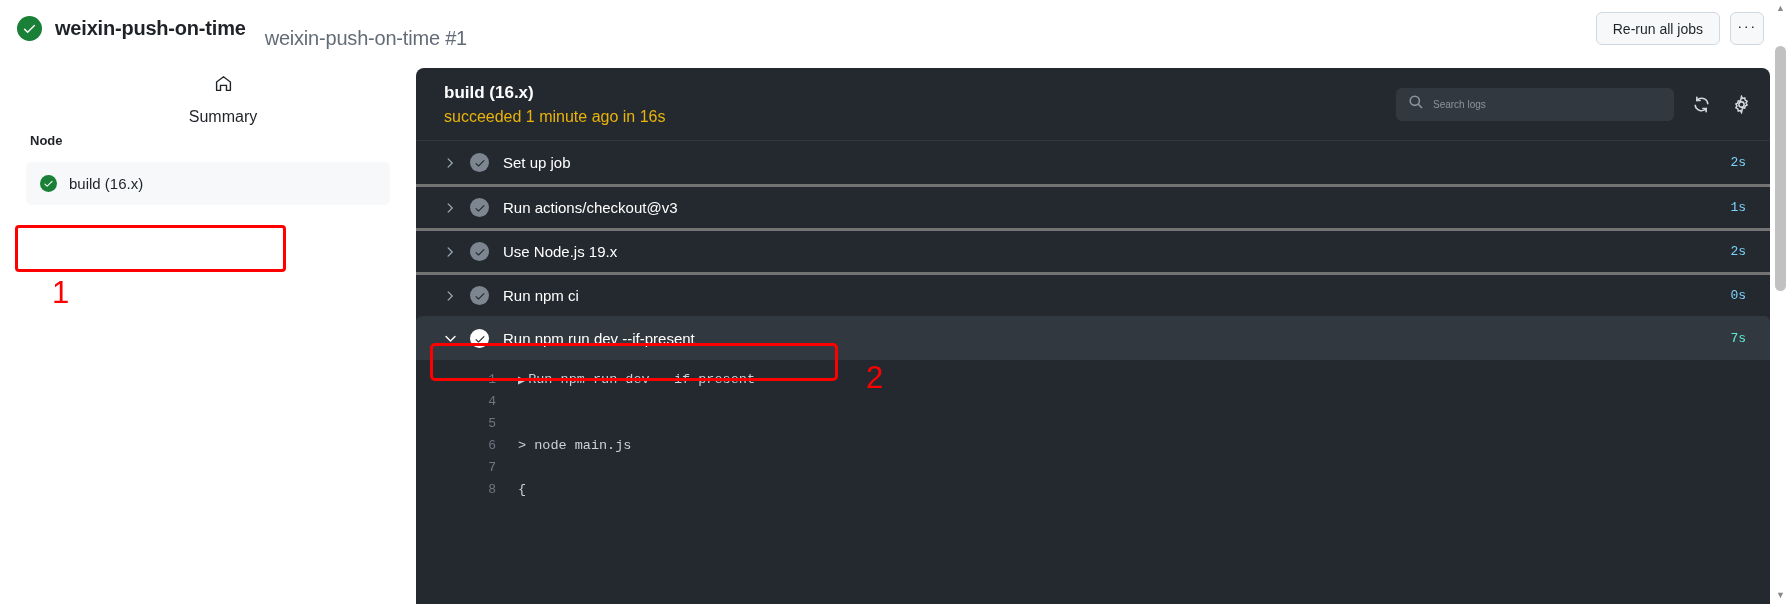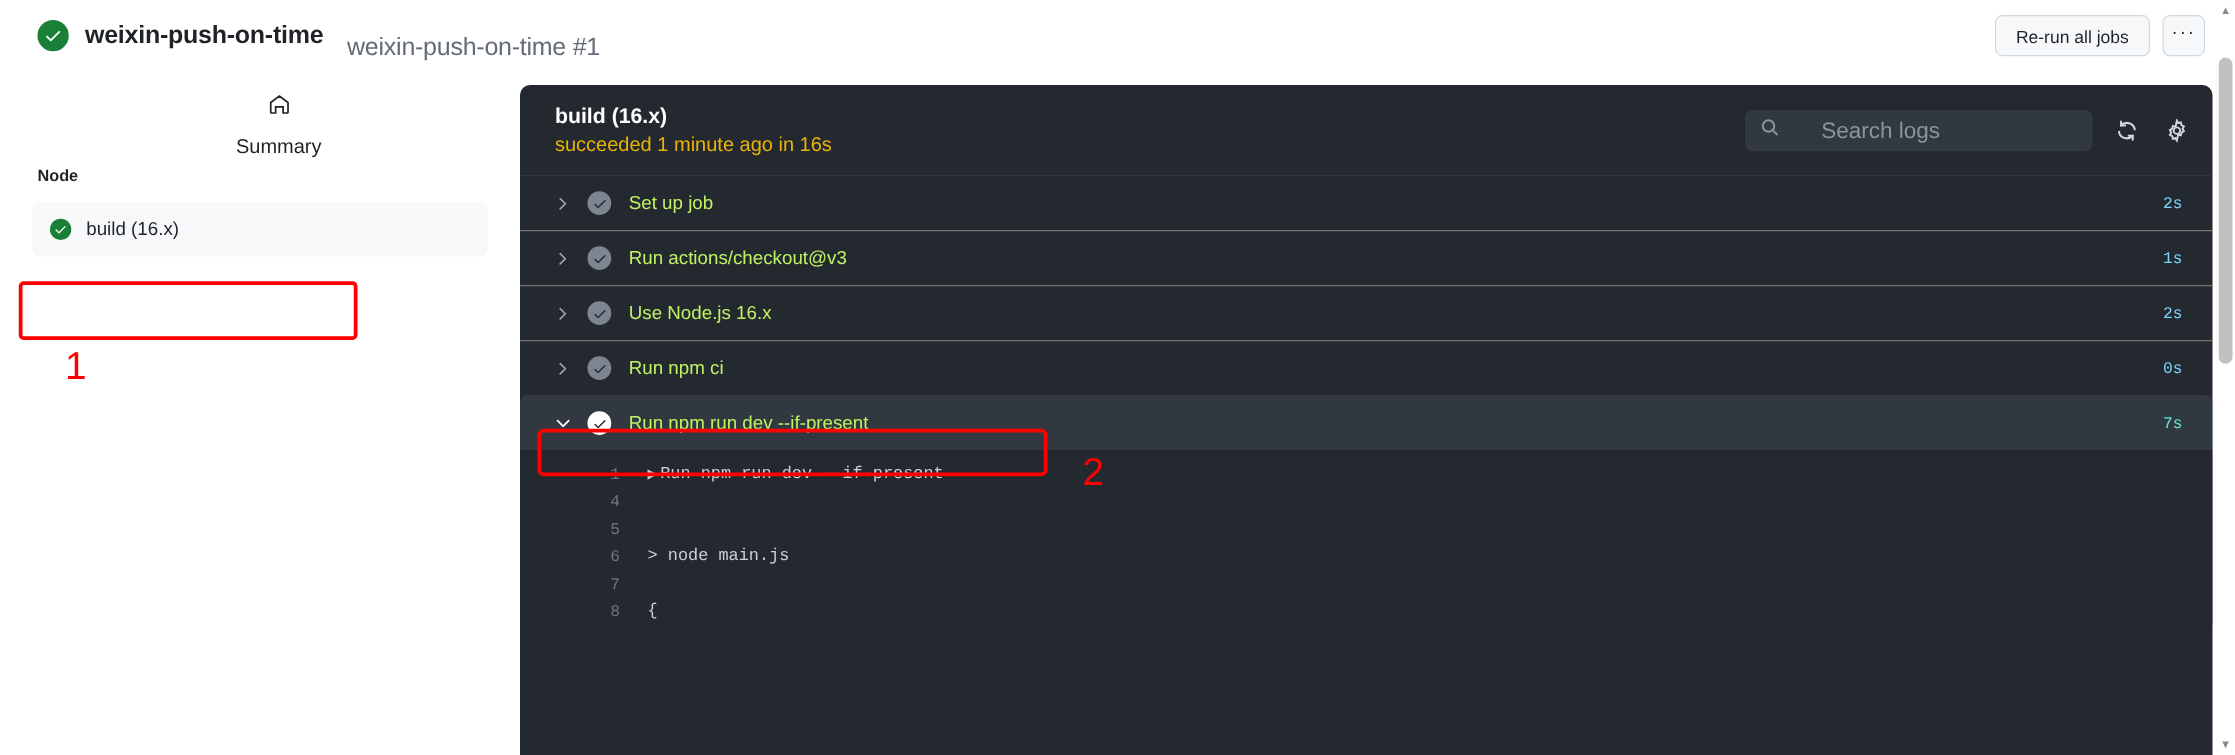--- a/index.html
+++ b/index.html
@@ -10,21 +10,21 @@
     overflow:hidden;
   }
   body { position:relative; }
 
   
   .topbar {
     position:absolute; left:0; top:0; width:1788px; height:57px;
     background:#ffffff;
     display:flex; align-items:center;
   }
-  .topbar-left { display:flex; align-items:center; padding-left:30px; gap:13px; }
+  .topbar-left { display:flex; align-items:center; padding-left:17px; gap:13px; }
   .check-circle-green {
     width:25px; height:25px; border-radius:50%;
     background:#1a7f37; display:flex; align-items:center; justify-content:center;
     flex:none;
   }
   .check-circle-green svg { width:15px; height:15px; display:block; }
   .run-title {
     font-size:20px; font-weight:bold; color:#1f2328; letter-spacing:-0.2px;
     white-space:nowrap;
   }
@@ -111,61 +111,60 @@
   }
   .searchbox {
     width:278px; height:33px;
     background:#32383f; border-radius:6px;
     display:flex; align-items:center; gap:9px;
     padding:0 12px;
     cursor:text;
   }
   .searchbox input {
     background:transparent; border:none; outline:none;
-    color:#adbac7; font-size:18px; width:210px;
+    color:#adbac7; font-size:10px; width:210px;
     font-family:"Liberation Sans", sans-serif;
-    margin-left:24px;
   }
   .searchbox input::placeholder { color:#8b949e; }
   .icon-btn {
     width:26px; height:26px;
     display:flex; align-items:center; justify-content:center;
     cursor:pointer;
   }
 
   
   .steps { position:relative; }
   .step-row {
     position:relative;
     height:44px;
     display:flex; align-items:center;
     padding-left:26px; padding-right:24px;
     cursor:pointer;
-    border-top:1px solid #737373;
+    border-top:3px solid #737373;
   }
   .step-row:first-child { border-top:1px solid #30363d; }
   .step-row.expanded {
     background:#32383f;
     border-radius:6px 6px 0 0;
     border-top:1px solid transparent;
   }
   .chevron {
     width:16px; flex:none;
     display:flex; align-items:center; justify-content:center;
     margin-right:12px;
   }
   .step-check {
     width:19px; height:19px; border-radius:50%;
     background:#7d8590;
     display:flex; align-items:center; justify-content:center;
     flex:none; margin-right:14px;
   }
   .step-row.expanded .step-check { background:#ffffff; }
   .step-check svg { width:12px; height:12px; display:block; }
-  .step-label { font-size:15px; color:#bef264; white-space:nowrap; }
+  .step-label { font-size:15px; color:#ffffff; white-space:nowrap; }
   .step-dur {
     margin-left:auto; font-size:13px; color:#7dd3fc;
     font-family:"Liberation Mono", monospace;
   }
   .step-row.expanded .step-dur { color:#5eead4; }
 
   
   .loglines {
     background:#24292f;
     padding:8px 0 0 0;
@@ -323,21 +322,21 @@
       <span class="chevron">
         <svg width="12" height="12" viewBox="0 0 16 16" fill="none" stroke="#9da7b3" stroke-width="1.7" stroke-linecap="round">
             <path d="M5.5 2.5 11 8l-5.5 5.5"></path>
           </svg>
       </span>
       <span class="step-check">
         <svg viewBox="0 0 16 16" fill="#24292f">
             <path d="M13.78 4.22a.75.75 0 0 1 0 1.06l-7.25 7.25a.75.75 0 0 1-1.06 0L2.22 9.28a.75.75 0 0 1 1.06-1.06L6 10.94l6.72-6.72a.75.75 0 0 1 1.06 0Z"></path>
           </svg>
       </span>
-      <span class="step-label">Use Node.js 16.x</span>
+      <span class="step-label">Use Node.js 19.x</span>
       <span class="step-dur">2s</span>
     </div>
 
     <div class="step-row">
       <span class="chevron">
         <svg width="12" height="12" viewBox="0 0 16 16" fill="none" stroke="#9da7b3" stroke-width="1.7" stroke-linecap="round">
             <path d="M5.5 2.5 11 8l-5.5 5.5"></path>
           </svg>
       </span>
       <span class="step-check">

